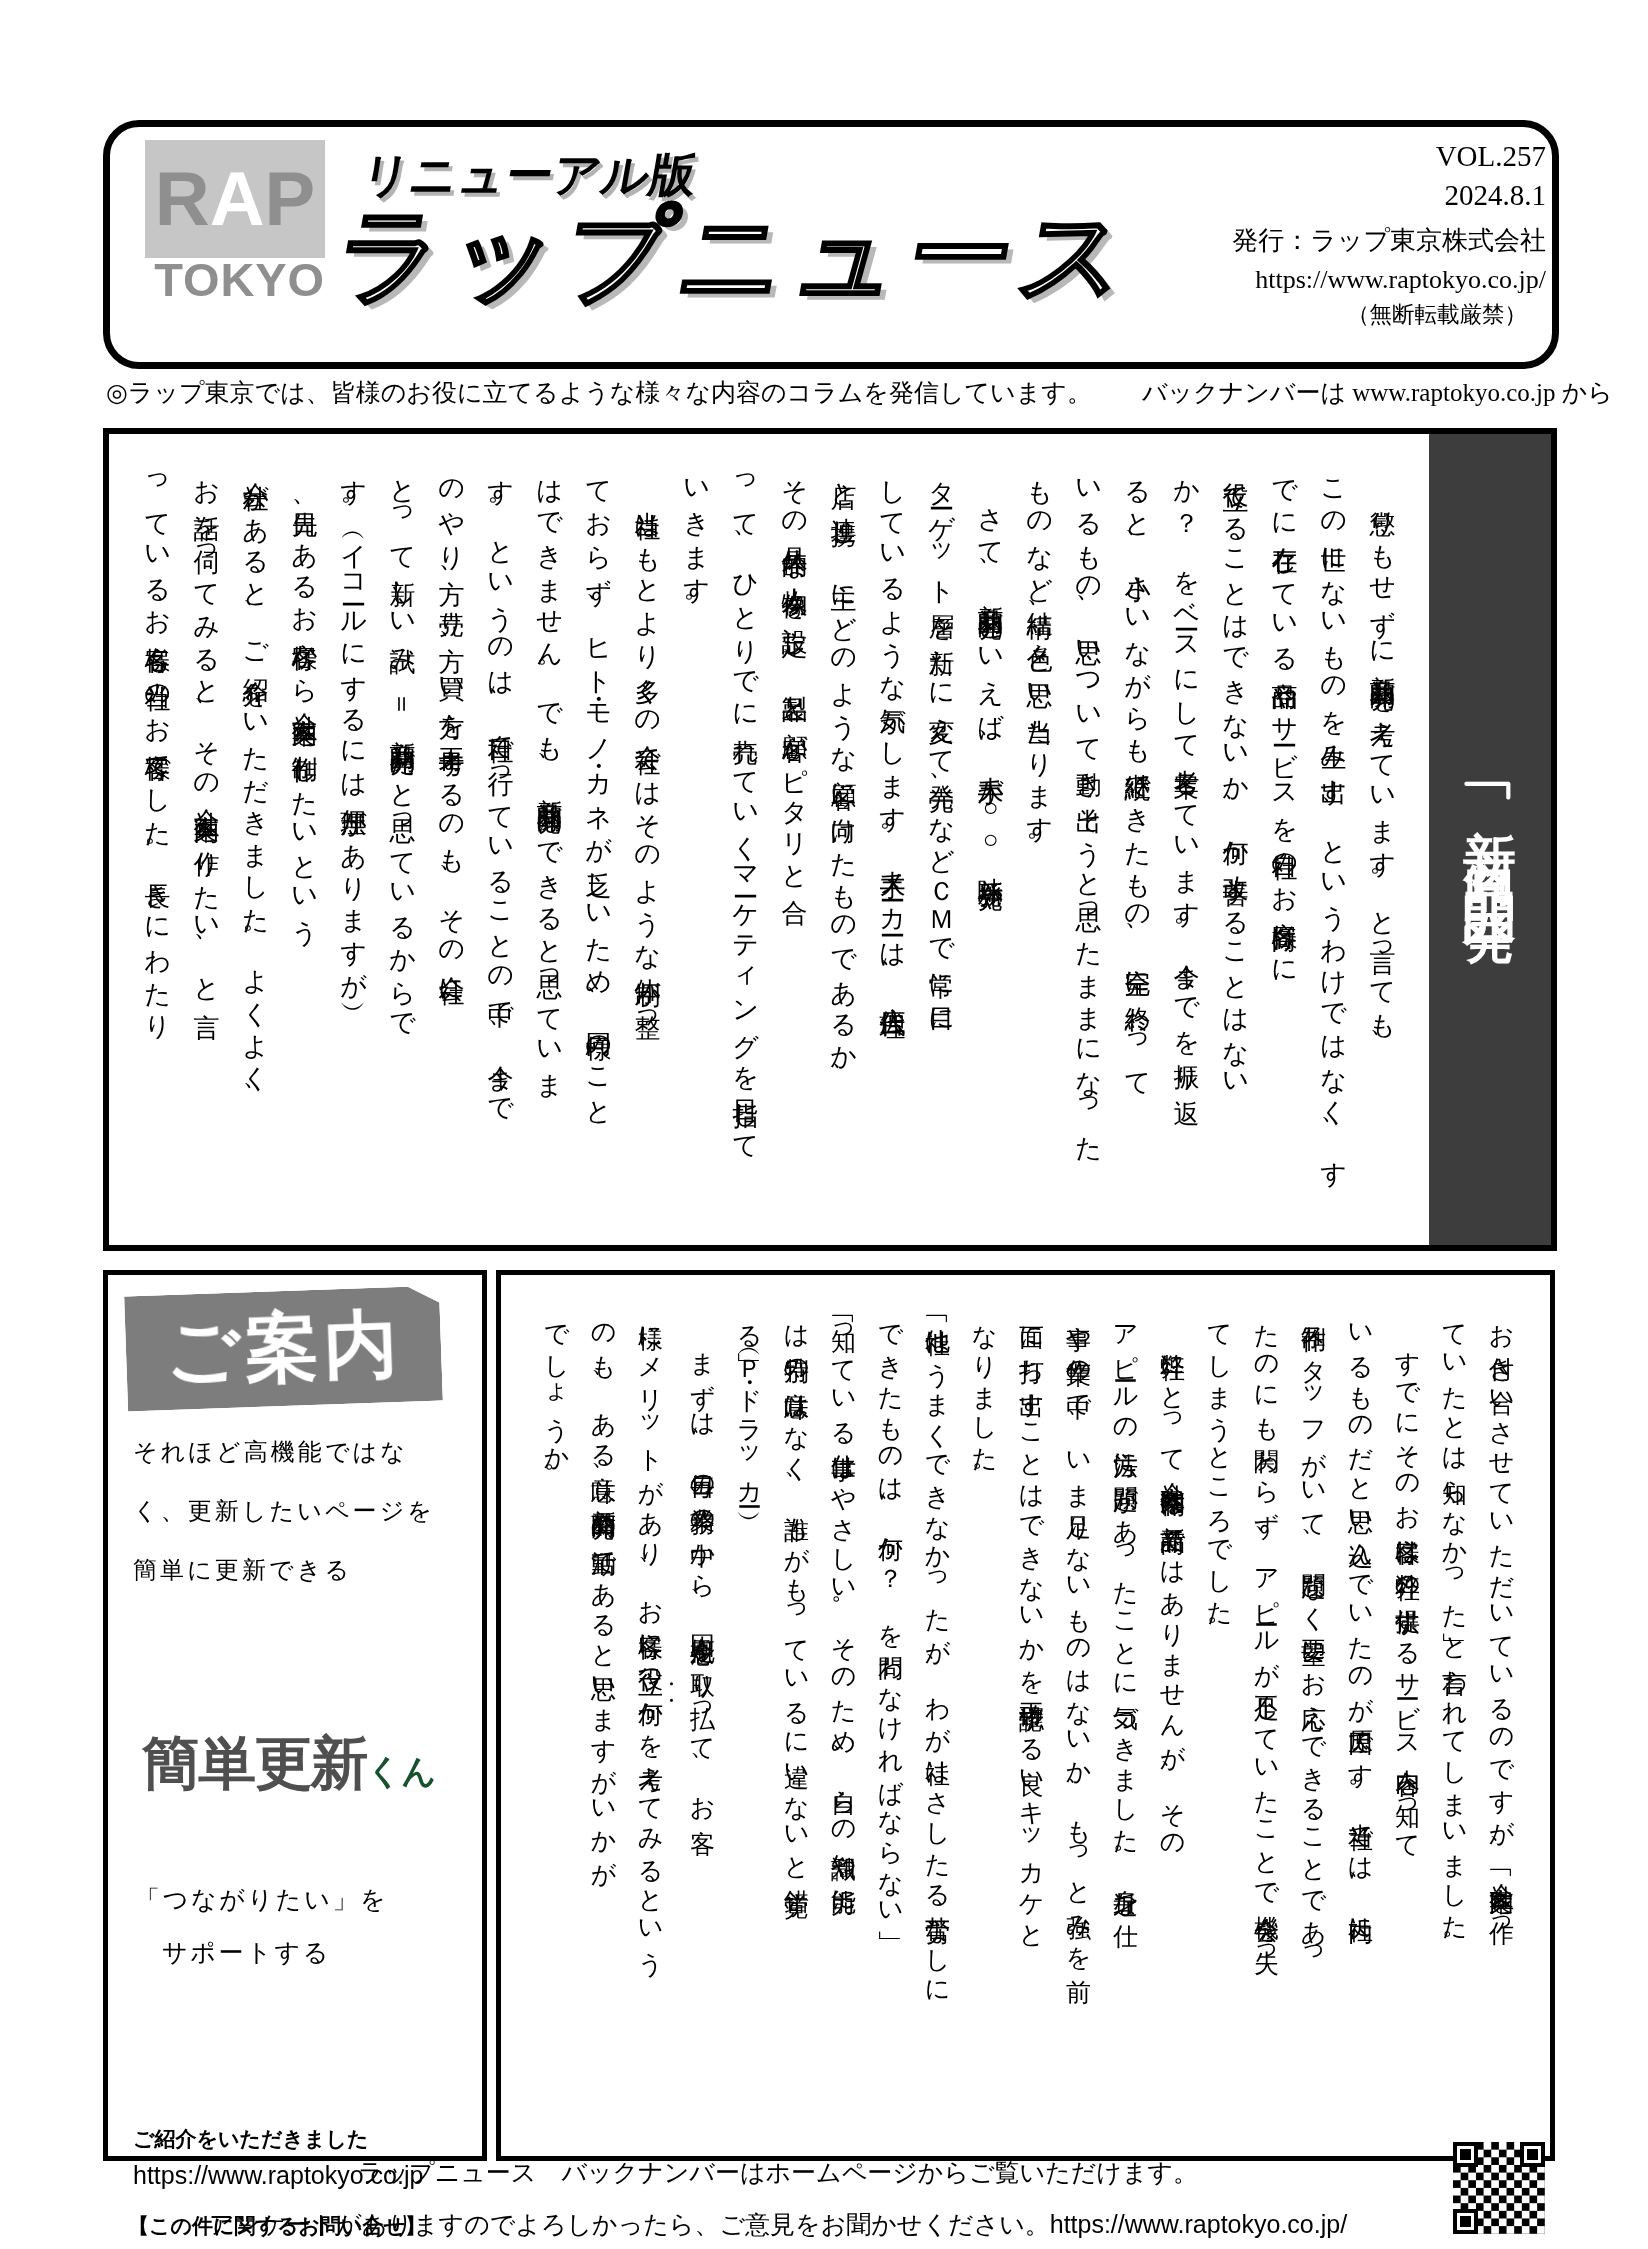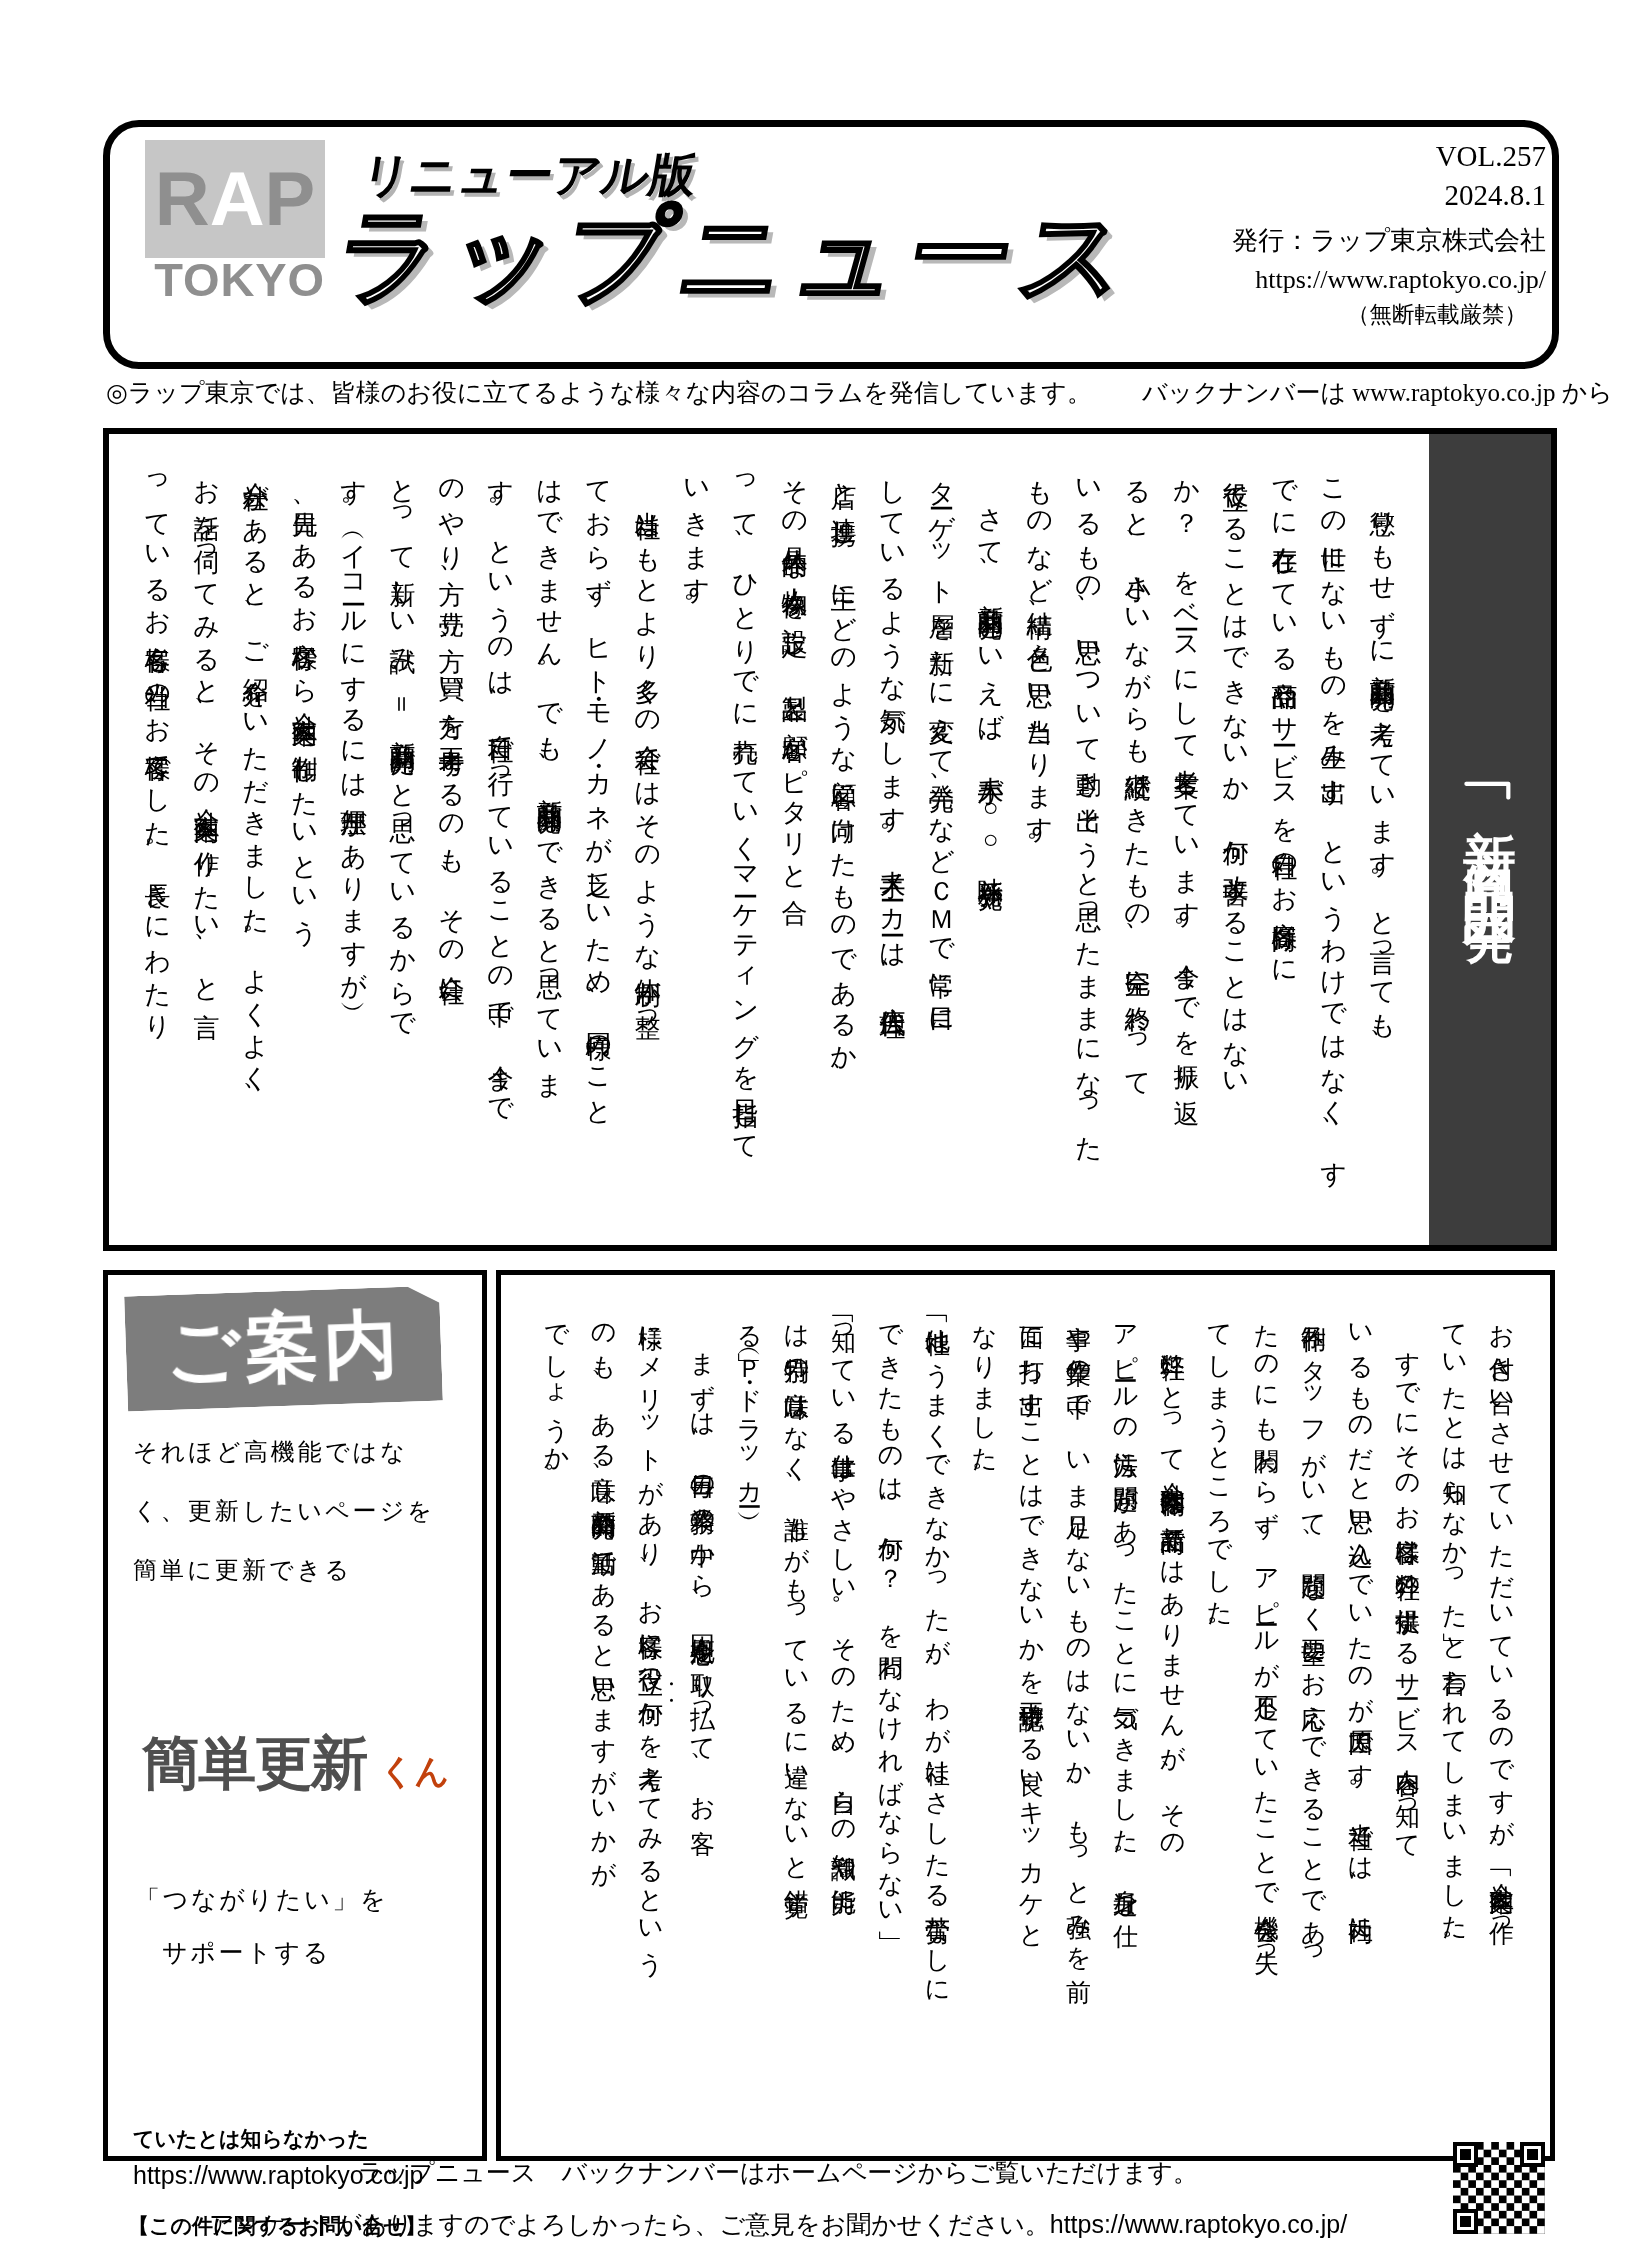--- a/index.html
+++ b/index.html
@@ -76,21 +76,21 @@
     display:flex;align-items:center;justify-content:center;
     font-size:74px;font-weight:bold;letter-spacing:4.5px;
     clip-path:polygon(0 0,90% 0,100% 15%,100% 100%,0 100%);
     transform:rotate(-2deg);
     filter:drop-shadow(-5.4px 6.3px 0 #b9b9b9);
   }
   .gz-intro{position:absolute;left:25px;top:148px;width:319px;margin:0;
     font-size:24px;line-height:2.45;letter-spacing:3.1px;}
   .gz-p1{position:absolute;left:34px;top:450px;white-space:nowrap;}
   .gz-p1 .p1main{font-size:58px;font-weight:bold;color:#4f4f4f;letter-spacing:-1.8px;}
-  .gz-p1 .p1suf{font-size:34px;font-weight:bold;color:#c2410c;margin-left:13px;}
+  .gz-p1 .p1suf{font-size:34px;font-weight:bold;color:#14532d;}
   .gz-tag{position:absolute;left:27px;top:598px;font-size:25px;line-height:2.1;letter-spacing:2.7px;}
   .gz-tag .tag2{margin-left:27px;}
   .gz-p2{position:absolute;left:18px;top:756px;white-space:nowrap;}
   .gz-p2 .p2a{font-size:43px;font-weight:bold;color:#6e6e6e;}
   .gz-p2 .p2b{font-size:53px;font-weight:bold;color:#8d8d8d;letter-spacing:-0.9px;}
   .gz-p2 .p2c{font-size:28px;font-weight:bold;color:#8d8d8d;}
   .gz-det{position:absolute;left:25px;top:848px;line-height:1.5;}
   .gz-det .detl{font-size:21px;font-weight:bold;}
   .gz-det .detu{font-size:25px;margin-top:2.7px;}
   .gz-contact{position:absolute;left:20px;top:934px;line-height:1.6;}
@@ -182,21 +182,21 @@
   <div class="gz-logo">
       <span>ご案内</span>
     </div>
   <p class="gz-intro">それほど高機能ではなく、更新したいページを簡単に更新できる</p>
   <div class="gz-p1"><span class="p1main">簡単更新</span><span class="p1suf">くん</span></div>
   <div class="gz-tag">
     <div>「つながりたい」を</div>
     <div class="tag2">サポートする</div>
   </div>
   <div class="gz-det">
-    <div class="detl">ていたとは知らなかった</div>
+    <div class="detl">ご紹介をいただきました</div>
     <div class="detu">https://www.raptokyo.co.jp</div>
   </div>
   <div class="gz-contact">
     <div class="conl">【この件に関するお問い合せ】</div>
     <div class="conc">ラップ東京株式会社</div>
 
   </div>
 </div>
 
 <div class="article2">

